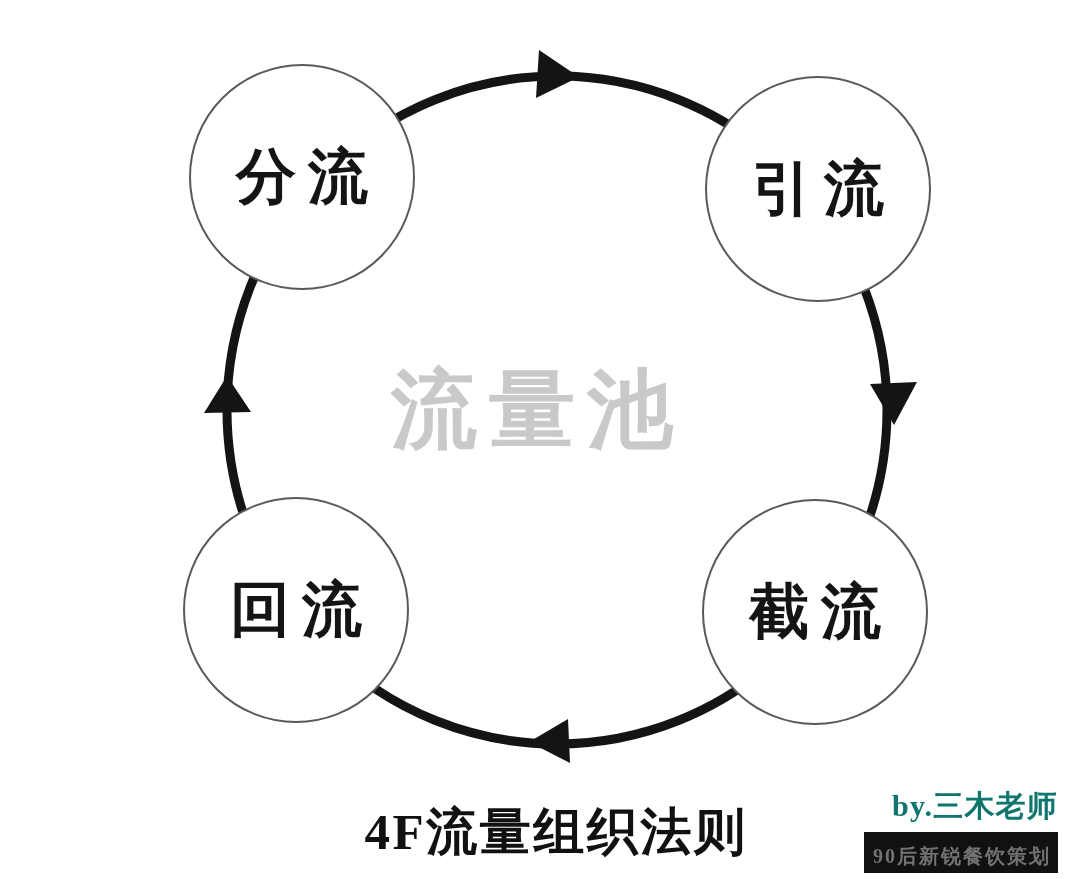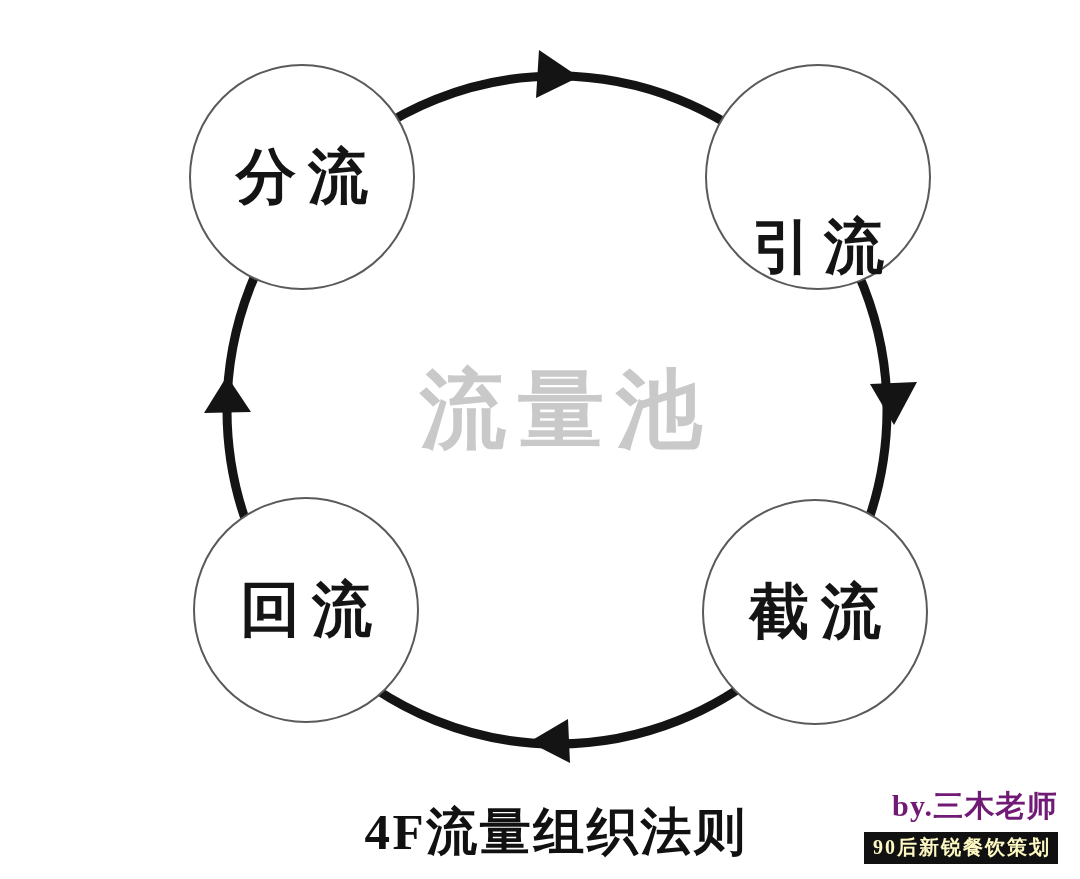--- a/index.html
+++ b/index.html
@@ -30,26 +30,26 @@
   }
   .node-label {
     font-size: 60px;
     font-weight: bold;
     color: #141414;
     letter-spacing: 0.2em;
     margin-right: -0.2em;
     white-space: nowrap;
   }
   .node-top-left     { left: 189px; top: 64px; }
-  .node-top-right    { left: 705px; top: 64px; align-items: flex-end; }
+  .node-top-right    { left: 705px; top: 76px; }
   .node-bottom-right { left: 702px; top: 499px; text-align: right; }
-  .node-bottom-left  { left: 193px; top: 497px; }
+  .node-bottom-left  { left: 183px; top: 497px; }
   .center-label {
     position: absolute;
-    left: 567px; top: 410px;
+    left: 538px; top: 410px;
     transform: translate(-50%, -50%);
     font-size: 86px;
     font-weight: bold;
     color: #c9c9c9;
     letter-spacing: 0.14em;
     margin-right: -0.14em;
     white-space: nowrap;
   }
   .diagram-title {
     position: absolute;
@@ -63,33 +63,33 @@
   }
   .credit {
     position: absolute;
     right: 22px;
     top: 786px;
     text-align: right;
   }
   .byline {
     font-size: 30px;
     font-weight: bold;
-    color: #701a75;
+    color: #0f766e;
     letter-spacing: 0.04em;
     white-space: nowrap;
   }
   .badge {
     display: inline-block;
     margin-top: 5px;
     background: #111111;
-    color: #fef9c3;
+    color: #737373;
     font-size: 20px;
     font-weight: bold;
     letter-spacing: 0.1em;
-    padding: 2px 7px 3px 9px;
+    padding: 11px 7px 3px 9px;
     white-space: nowrap;
   }
 </style>
 </head>
 <body>
 
 <div class="canvas">
 
   <svg class="ring-svg" viewBox="0 0 1080 879" aria-hidden="true">
     <ellipse cx="557" cy="410" rx="330" ry="334" fill="none" stroke="#141414" stroke-width="9"></ellipse>

